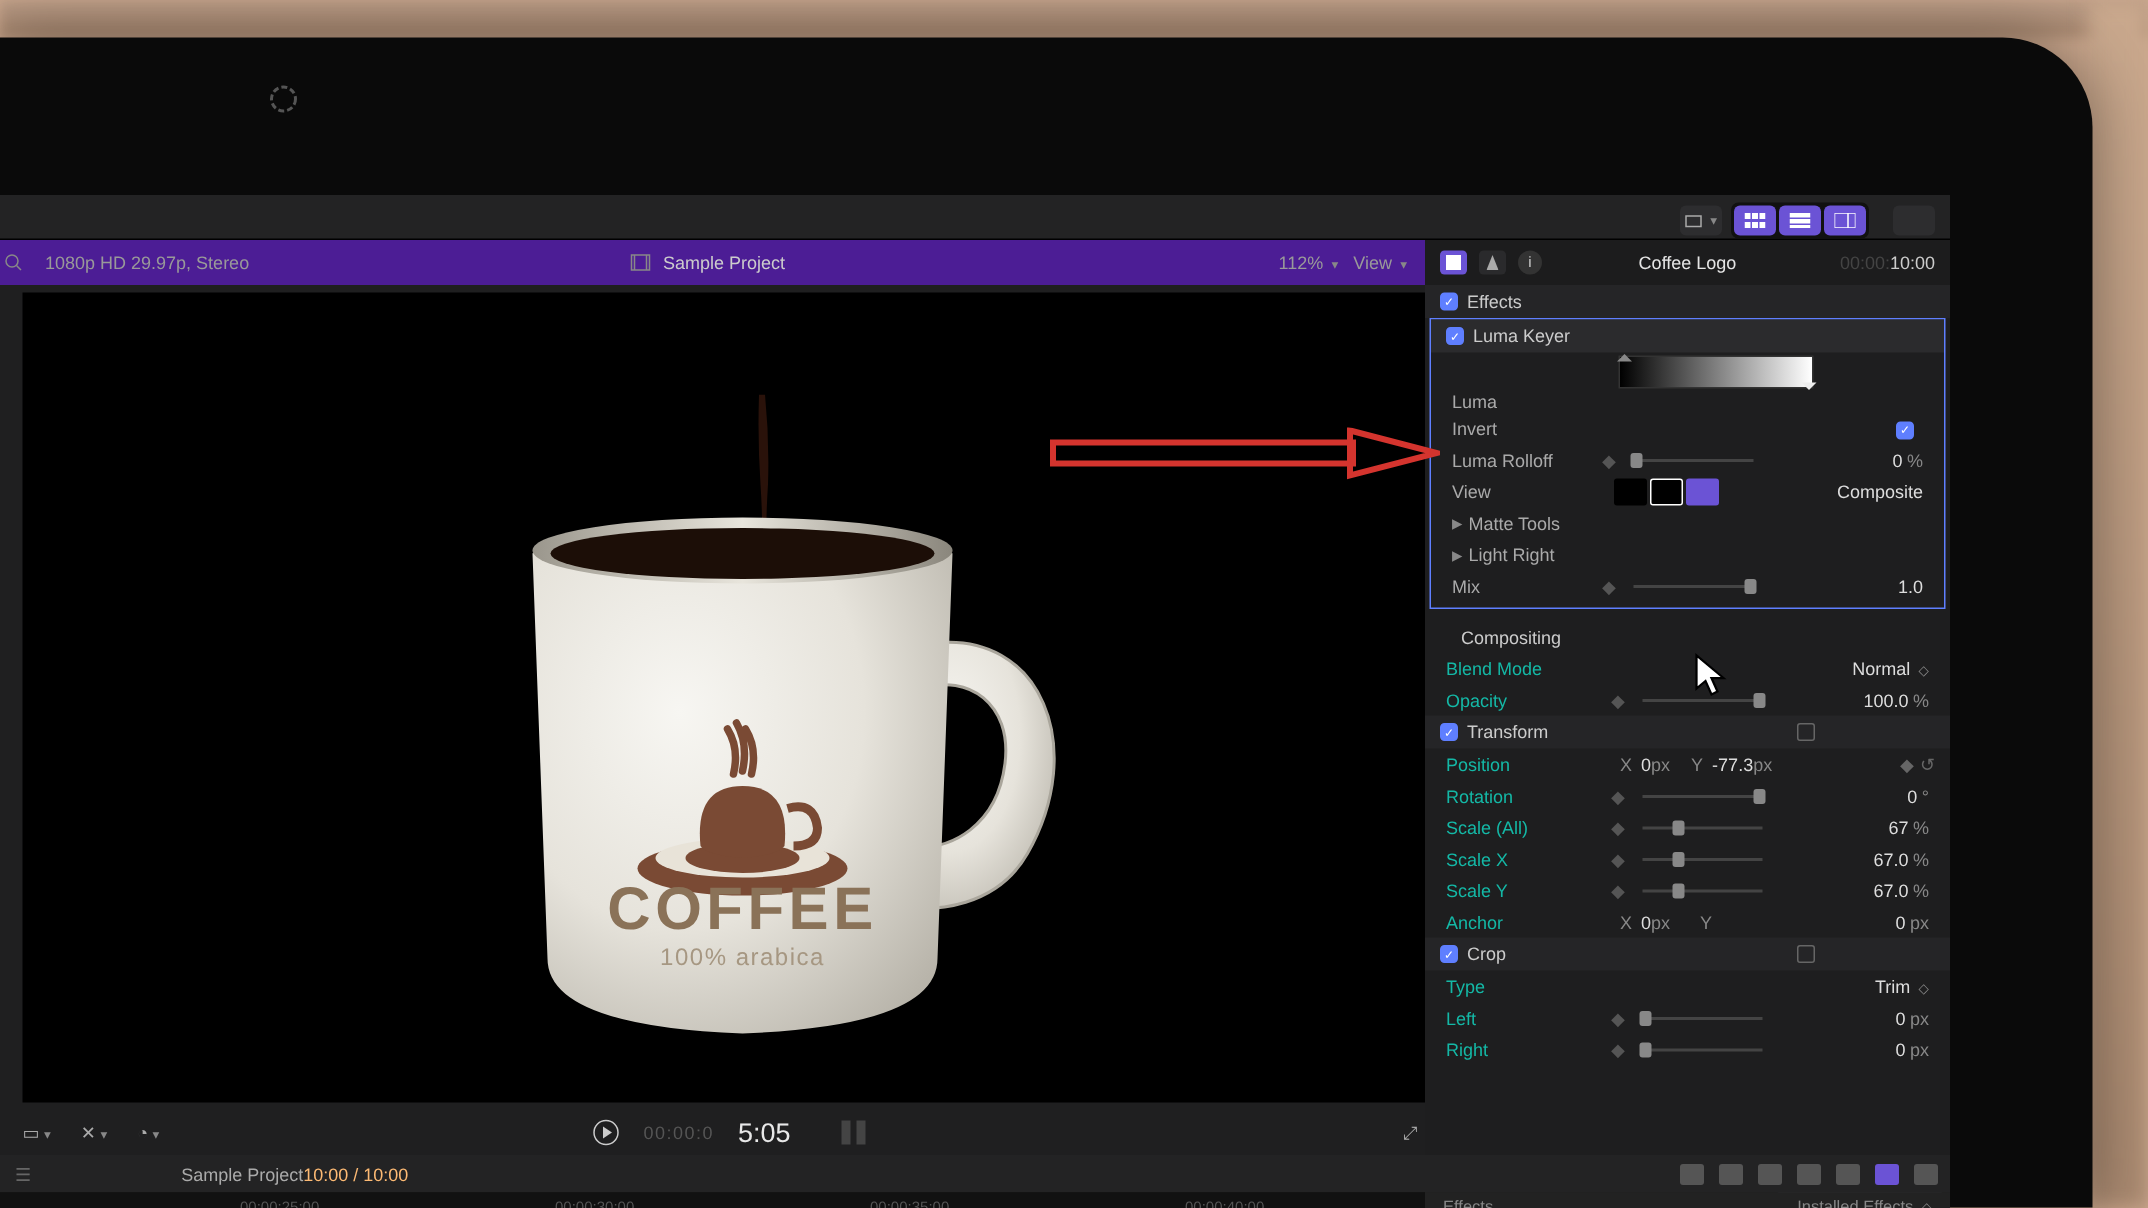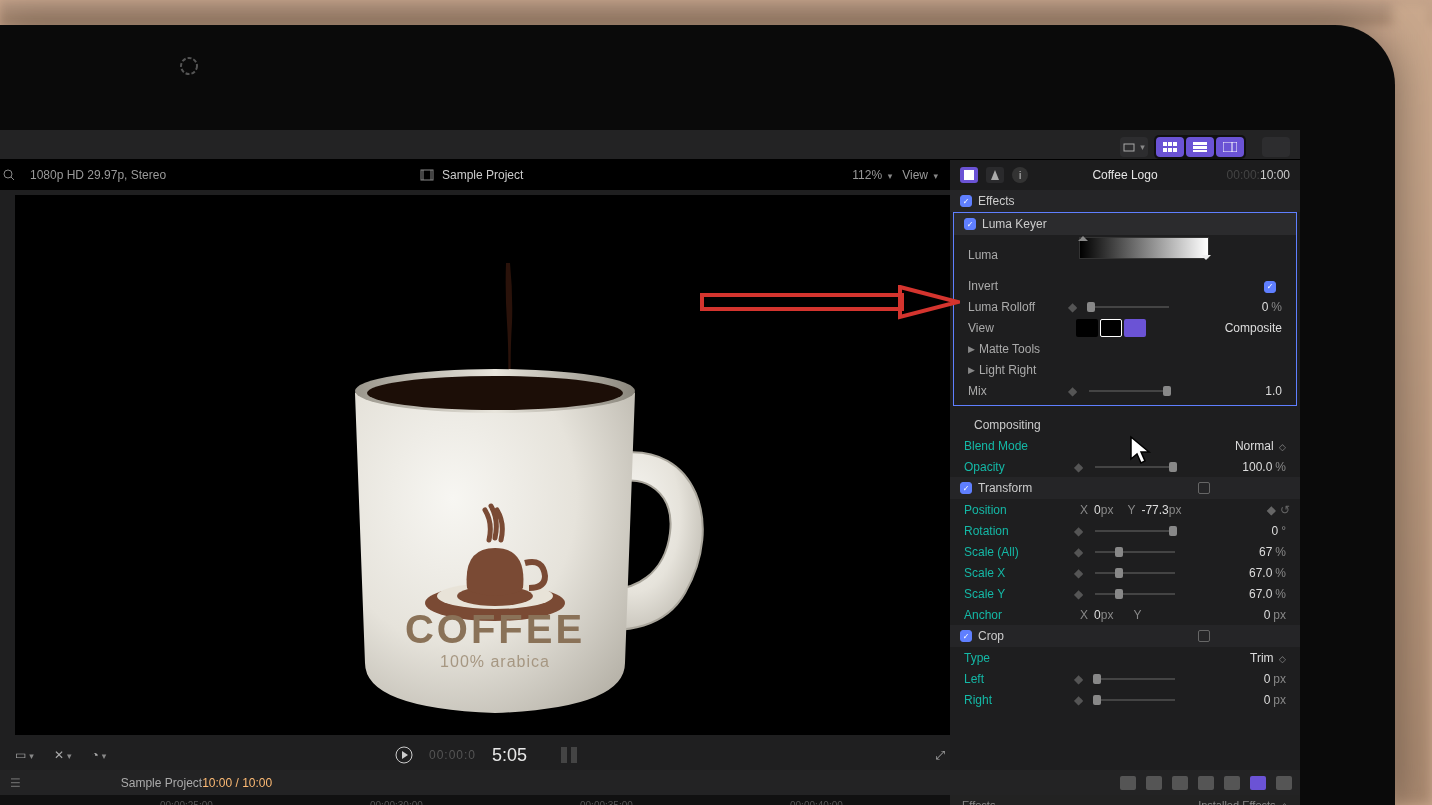--- a/index.html
+++ b/index.html
@@ -11,26 +11,26 @@
 
 .win { position:absolute; left:0; top:105px; width:1300px; height:655px; background:#1f1f20; border-top-right-radius:10px; }
 
 .topbar { position:absolute; left:0; top:0; width:1300px; height:30px; background:#232324; border-bottom:1px solid #000; }
 .topright { position:absolute; right:10px; top:5px; display:flex; gap:6px; align-items:center; }
 .tb-btn { width:28px; height:20px; background:#2d2d2f; border-radius:4px; display:flex; align-items:center; justify-content:center; color:#aaa; font-size:11px; }
 .tb-btn.on { background:#6b53d5; color:#fff; }
 .tb-group { display:flex; gap:2px; background:#111; padding:2px; border-radius:5px; }
 .tb-share { width:28px; height:20px; background:#2d2d2f; border-radius:4px; margin-left:10px; }
 
-.infobar { position:absolute; left:0; top:30px; width:950px; height:30px; background:#000000; display:flex; align-items:center; color:#999; font-size:12px; padding:0 10px; }
+.infobar { position:absolute; left:0; top:30px; width:950px; height:30px; background:#4c1d95; display:flex; align-items:center; color:#999; font-size:12px; padding:0 10px; }
 .infobar .title { position:absolute; left:420px; display:flex; align-items:center; gap:8px; color:#ccc; }
 .infobar .zoom { position:absolute; right:12px; display:flex; gap:10px; align-items:center; }
 
 .viewer { position:absolute; left:15px; top:65px; width:935px; height:540px; background:#000; }
-.mug { position:absolute; left:310px; top:128px; }
+.mug { position:absolute; left:310px; top:104px; }
 
 .vtoolbar { position:absolute; left:15px; top:610px; width:935px; height:30px; display:flex; align-items:center; gap:20px; color:#aaa; font-size:12px; }
 .vtoolbar .center { position:absolute; left:380px; display:flex; align-items:center; gap:16px; font-family: "SF Mono", Menlo, monospace; }
 .vtoolbar .expand { position:absolute; right:5px; }
 .tc-grey { color:#555; letter-spacing:1px; }
 .tc-white { color:#e8e8e8; font-size:18px; }
 
 .projbar { position:absolute; left:0; top:640px; width:1300px; height:25px; background:#232324; color:#aaa; font-size:12px; padding:4px 10px; display:flex; align-items:center; }
 .projbar .ptitle { margin-left:100px; }
 .projbar .pdur { color:#fdba74; }
@@ -60,21 +60,21 @@
 .val { position:absolute; right:14px; color:#ddd; }
 .val .u{ color:#888; margin-left:3px; }
 .slider { width:80px; height:2px; background:#444; position:relative; margin:0 8px;}
 .slider .knob{ position:absolute; top:-4px; width:8px; height:10px; background:#888; border-radius:2px;}
 
 .lumabox { border:1px solid #5f7fff; margin:0 3px; padding-bottom:4px; }
 .lk-head { background:#2b2b2d; height:22px; padding:0 10px; display:flex; align-items:center; color:#ccc; }
 .luma-grad { position:absolute; left:125px; top:2px; width:130px; height:22px; background:linear-gradient(to right,#000,#fff); border:1px solid #333;}
 .luma-grad::before{content:"";position:absolute;left:-2px;top:-7px;width:0;height:0;border:5px solid transparent;border-bottom-color:#888;}
 .luma-grad::after{content:"";position:absolute;right:-3px;bottom:-7px;width:0;height:0;border:5px solid transparent;border-top-color:#eee;}
-.lumarow { height:40px; position:relative;}
+.lumarow { height:40px; position:relative;align-items:flex-end;}
 
 .viewbtns { display:flex; gap:2px; margin-left:8px;}
 .vb{ width:22px; height:18px; background:#2a2a2c; border-radius:2px;}
 .vb.a{ background:#000;}
 .vb.b{ background:#000; border:1px solid #fff;}
 .vb.c{ background:#6b53d5;}
 
 .arrow { position:absolute; left:700px; top:155px; z-index:5; }
 
 .tri { color:#888; margin-right:4px; font-size:9px;}

